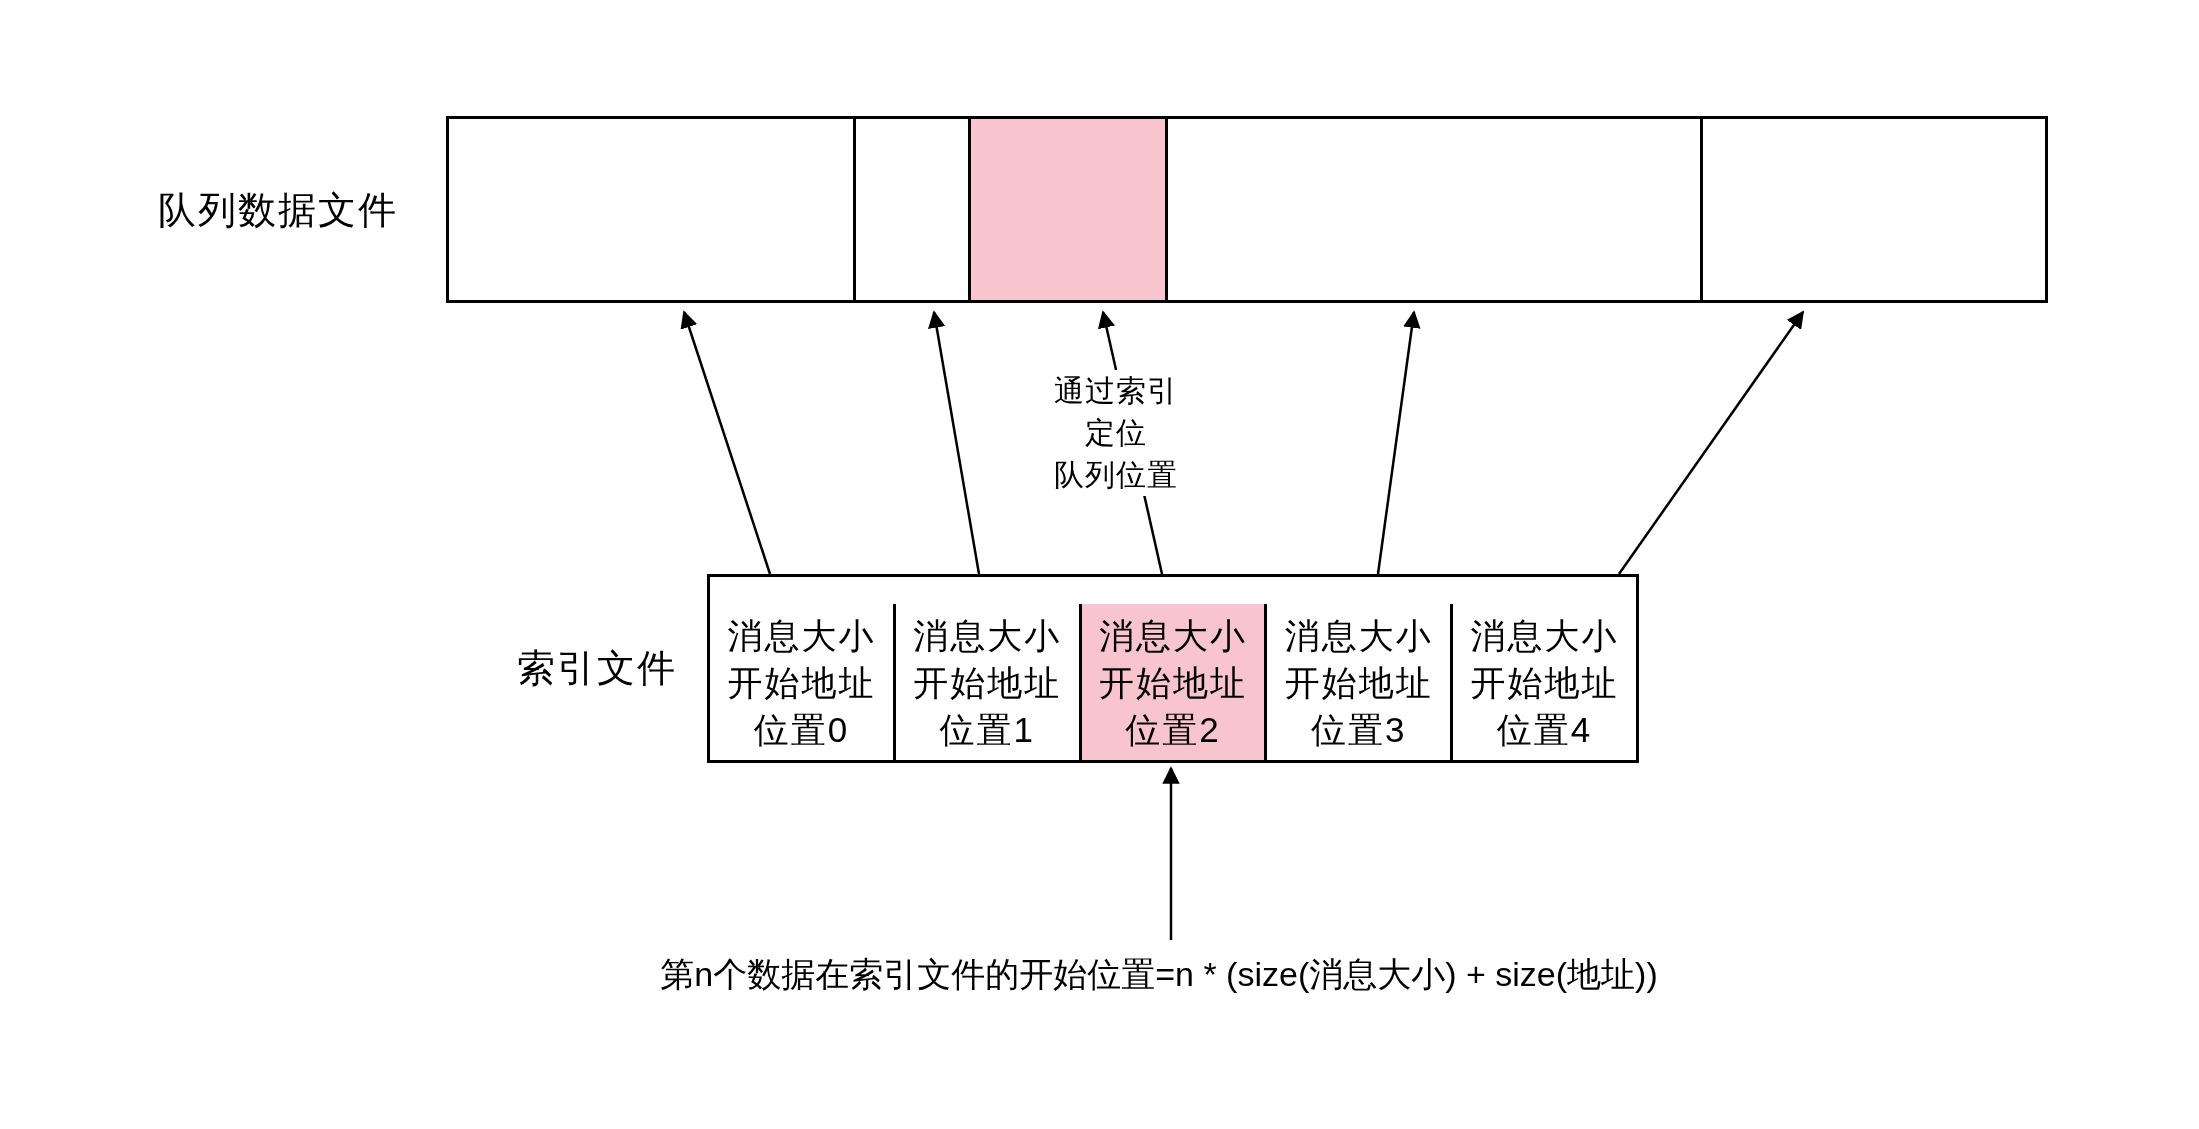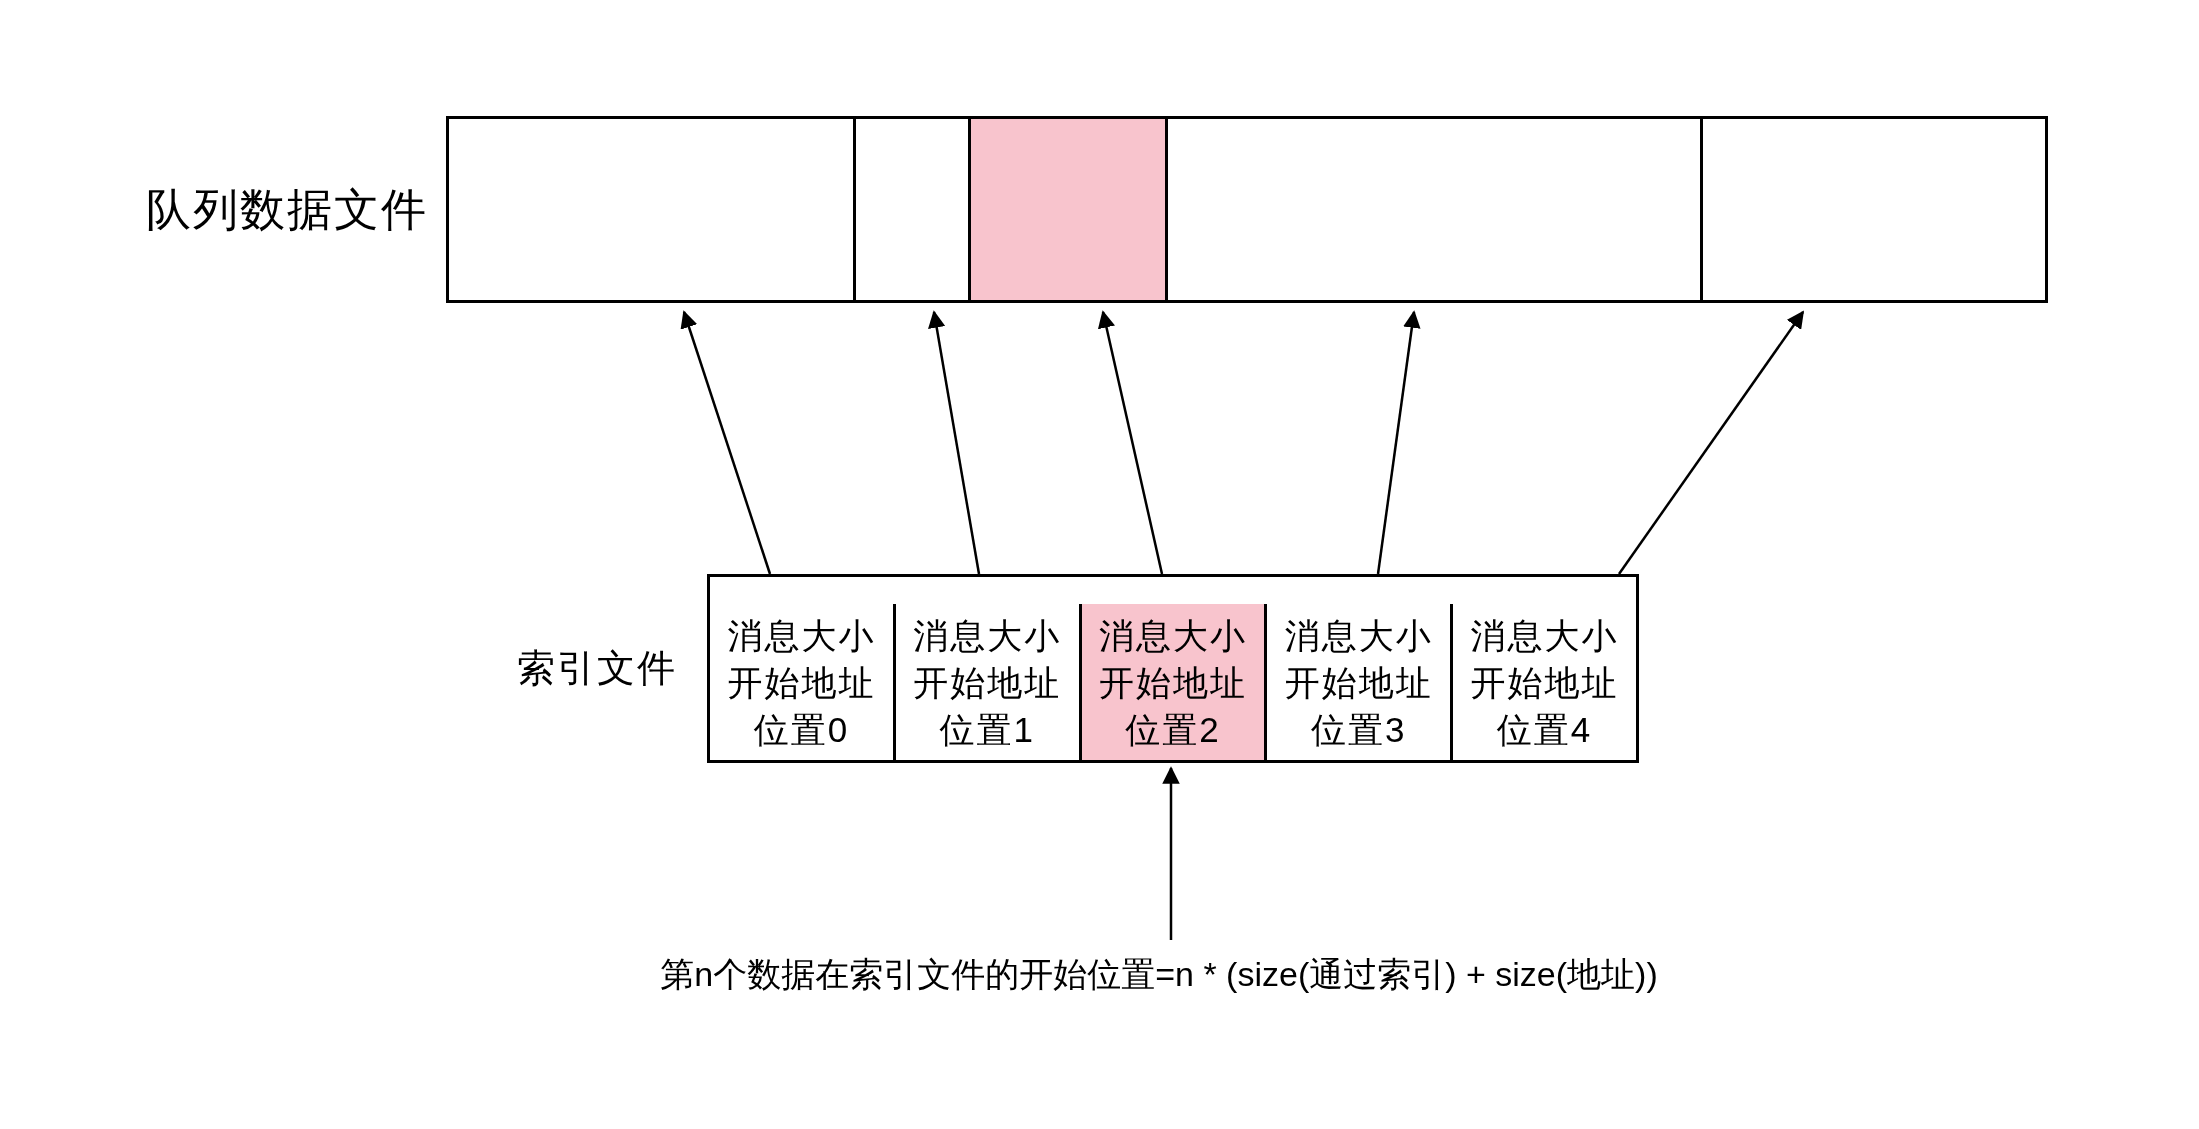--- a/index.html
+++ b/index.html
@@ -39,22 +39,22 @@
     background: #000000;
   }
   .qd1 { left: 404px; }
   .qd2 { left: 519px; }
   .qd3 { left: 716px; }
   .qd4 { left: 1251px; }
   
   .label { position: absolute; white-space: nowrap; }
   .queue-label {
     left: 128px; top: 186px; width: 300px;
-    font-size: 45px; line-height: 48px;
-    letter-spacing: 2px; text-align: right;
+    font-size: 38px; line-height: 48px;
+    letter-spacing: 2px; text-align: center;
   }
   .index-label {
     left: 517px; top: 644px; width: 200px;
     font-size: 38px; line-height: 48px;
     letter-spacing: 2px; 
   }
   .locate-label {
     position: absolute;
     left: 976px; top: 370px; width: 280px;
     font-size: 30px; line-height: 42px;
@@ -127,20 +127,25 @@
   <div class="queue-bar">
     <div class="queue-highlight"></div>
     <div class="queue-divider qd1"></div>
     <div class="queue-divider qd2"></div>
     <div class="queue-divider qd3"></div>
     <div class="queue-divider qd4"></div>
   </div>
 
   <div class="label queue-label">队列数据文件</div>
 
+  <div class="locate-label">
+    <div>通过索引</div>
+    <div>定位</div>
+    <div>队列位置</div>
+  </div>
 
   <div class="index-table">
     <div class="index-cell">
       <div class="cell-line">消息大小</div>
       <div class="cell-line">开始地址</div>
       <div class="cell-line">位置0</div>
     </div>
     <div class="index-cell">
       <div class="cell-line">消息大小</div>
       <div class="cell-line">开始地址</div>
@@ -158,15 +163,15 @@
     </div>
     <div class="index-cell">
       <div class="cell-line">消息大小</div>
       <div class="cell-line">开始地址</div>
       <div class="cell-line">位置4</div>
     </div>
   </div>
 
   <div class="label index-label">索引文件</div>
 
-  <div class="formula">第n个数据在索引文件的开始位置=n * (size(通过索引) + size(地址))</div>
+  <div class="formula">第n个数据在索引文件的开始位置=n * (size(消息大小) + size(地址))</div>
 
 </div>
 
 </body></html>

